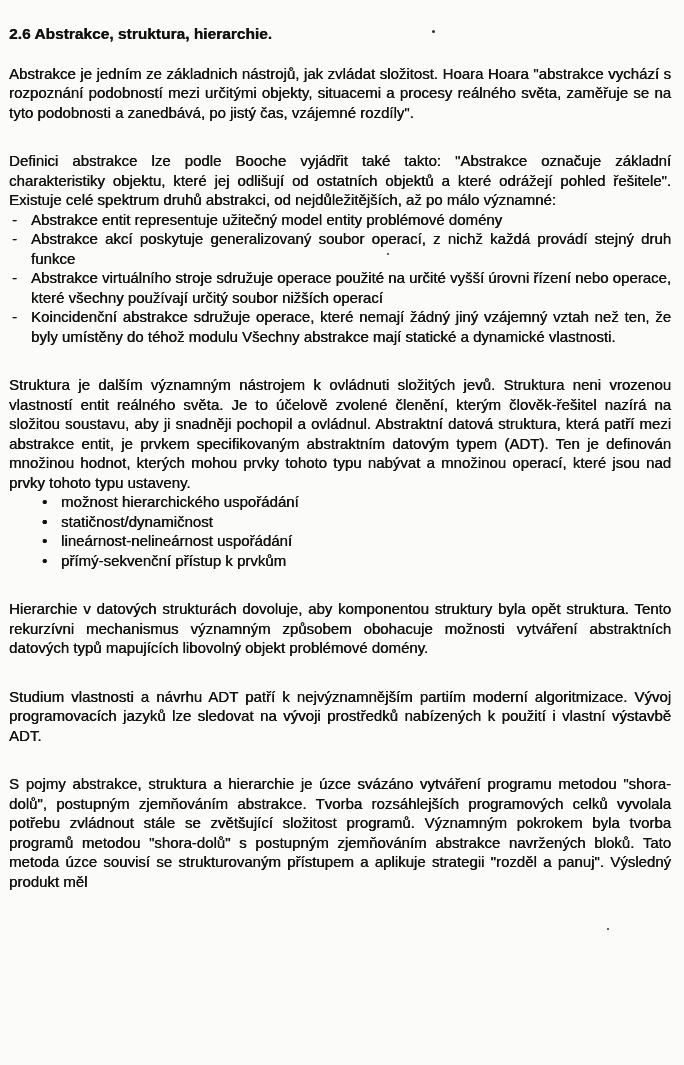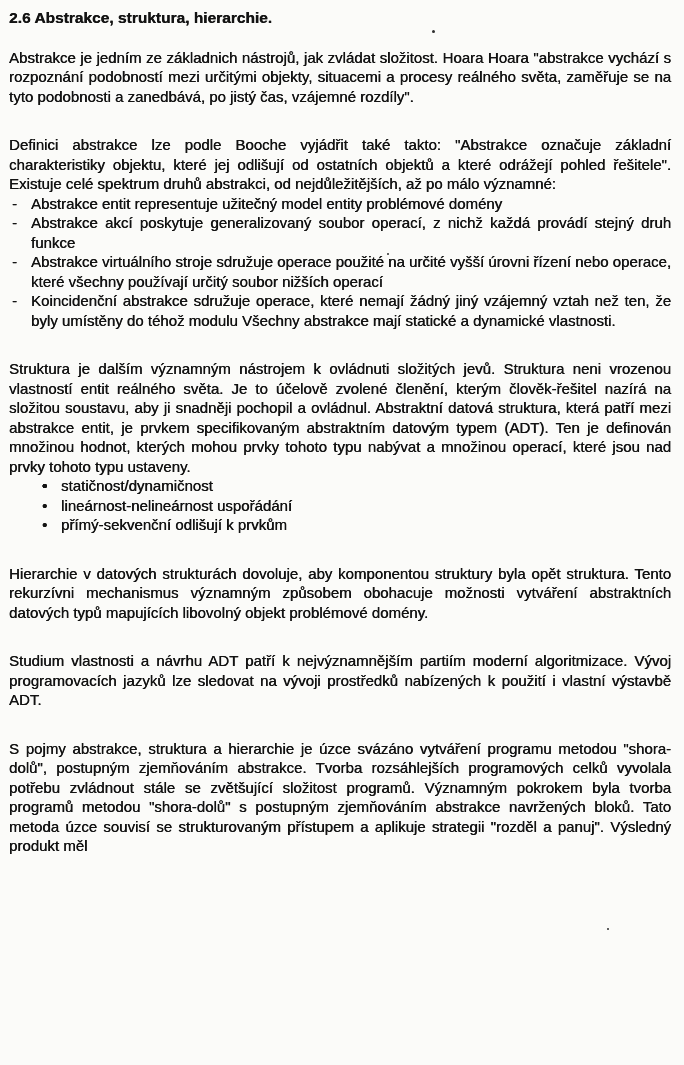--- a/index.html
+++ b/index.html
@@ -10,21 +10,21 @@
   body {
     width: 684px;
     height: 1065px;
     overflow: hidden;
     position: relative;
   }
   .page {
     box-sizing: border-box;
     width: 684px;
     height: 1065px;
-    padding: 6px 13px 0 9px;
+    padding: 22px 13px 0 9px;
     font-family: "Liberation Sans", "DejaVu Sans", sans-serif;
     font-size: 15px;
     line-height: 19.5px;
     color: #131313;
     
     text-shadow: 0.35px 0 0 currentColor;
   }
   h1 {
     font-size: 15.5px;
     line-height: 19.5px;
@@ -90,25 +90,25 @@
       <p><span class="it">Abstrakce</span><span> je jedním ze základnich nástrojů, jak zvládat složitost. Hoara Hoara </span><span class="it">"abstrakce vychází s rozpoznání podobností mezi určitými objekty, situacemi a procesy reálného světa, zaměřuje se na tyto podobnosti a zanedbává, po jistý čas, vzájemné rozdíly".</span></p>
       <p><span>Definici abstrakce lze podle Booche vyjádřit také takto: </span><span class="it">"Abstrakce označuje základní charakteristiky objektu, které jej odlišují od ostatních objektů a které odrážejí pohled řešitele".</span><span>  Existuje celé spektrum druhů abstrakci, od nejdůležitějších, až po málo významné:</span></p>
       <ul class="dash-list">
         <li><span class="marker">-</span><span class="it">Abstrakce entit</span><span> representuje užitečný model entity problémové domény</span></li>
         <li><span class="marker">-</span><span class="it">Abstrakce akcí</span><span> poskytuje generalizovaný soubor operací, z nichž každá provádí stejný druh funkce</span></li>
         <li><span class="marker">-</span><span class="it">Abstrakce virtuálního stroje</span><span> sdružuje operace použité na určité vyšší úrovni řízení nebo operace, které všechny používají určitý soubor nižších operací</span></li>
         <li><span class="marker">-</span><span class="it">Koincidenční abstrakce</span><span> sdružuje operace, které nemají žádný jiný vzájemný vztah než ten, že byly umístěny do téhož modulu  Všechny abstrakce mají </span><span class="it">statické a dynamické vlastnosti</span><span>.</span></li>
       </ul>
       <p><span class="it">Struktura</span><span> je dalším významným nástrojem k ovládnuti složitých jevů. </span><span class="it">Struktura neni vrozenou vlastností entit reálného světa. Je to účelově zvolené členění, kterým člověk-řešitel nazírá na složitou soustavu, aby ji snadněji pochopil a ovládnul. Abstraktní datová struktura</span><span>, která patří mezi abstrakce entit, je prvkem specifikovaným </span><span class="it">abstraktním datovým typem</span><span> (ADT). Ten je definován </span><span class="it">množinou hodnot, kterých mohou prvky tohoto typu nabývat a množinou operací, které jsou nad prvky tohoto typu ustaveny</span><span>.</span></p>
       <ul class="disc-list">
-        <li><span class="marker">•</span></li>
+        <li><span class="marker">•</span><span class="it">možnost hierarchického uspořádání</span></li>
         <li><span class="marker">•</span></li>
         <li><span class="marker">•</span><span class="it">statičnost/dynamičnost</span></li>
         <li><span class="marker">•</span><span class="it">lineárnost-nelineárnost uspořádání</span></li>
-        <li><span class="marker">•</span><span class="it">přímý-sekvenční odlišují k prvkům</span></li>
+        <li><span class="marker">•</span><span class="it">přímý-sekvenční přístup k prvkům</span></li>
       </ul>
       <p><span class="it">Hierarchie v datových strukturách</span><span> dovoluje, aby komponentou struktury byla opět struktura. Tento rekurzívni mechanismus významným způsobem obohacuje možnosti vytváření abstraktních datových typů mapujících libovolný objekt problémové domény.</span></p>
       <p><span>Studium vlastnosti a návrhu ADT patří k nejvýznamnějším partiím moderní algoritmizace. Vývoj programovacích jazyků lze sledovat na vývoji prostředků nabízených k použití i vlastní výstavbě ADT.</span></p>
       <p><span>S pojmy </span><span class="it">abstrakce, struktura a hierarchie</span><span> je úzce svázáno vytváření programu metodou </span><span class="it">"shora-dolů"</span><span>, postupným zjemňováním abstrakce. Tvorba rozsáhlejších programových celků vyvolala potřebu zvládnout stále se zvětšující složitost programů. Významným pokrokem byla tvorba programů metodou "shora-dolů" s postupným zjemňováním abstrakce navržených bloků. Tato metoda úzce souvisí se strukturovaným přístupem a aplikuje strategii </span><span class="it">"rozděl a panuj"</span><span>. Výsledný produkt měl</span></p>
     </div>
   <span class="speck" id="speck1"></span>
   <span class="speck" id="speck2"></span>
   <span class="speck" id="speck3"></span>
 </main>
 

